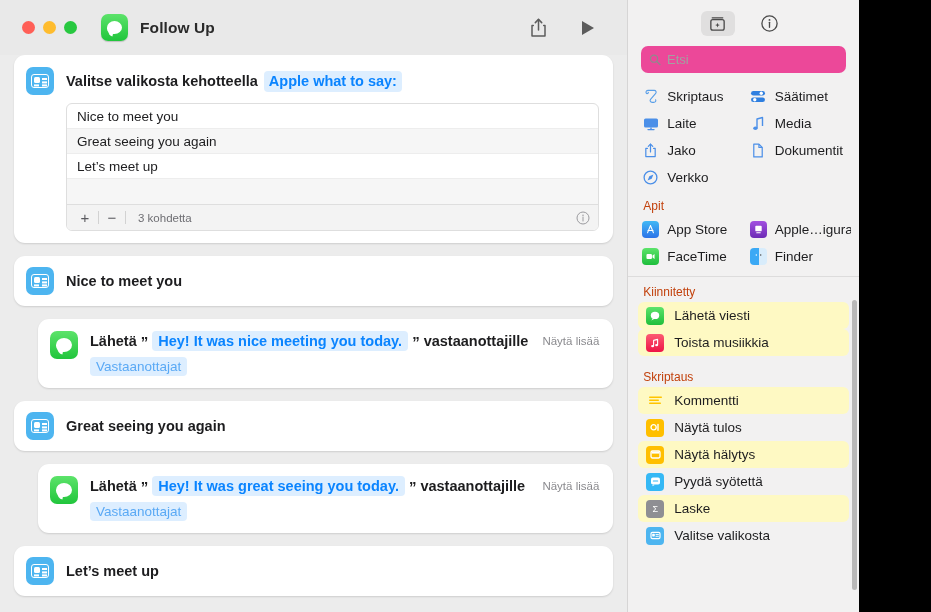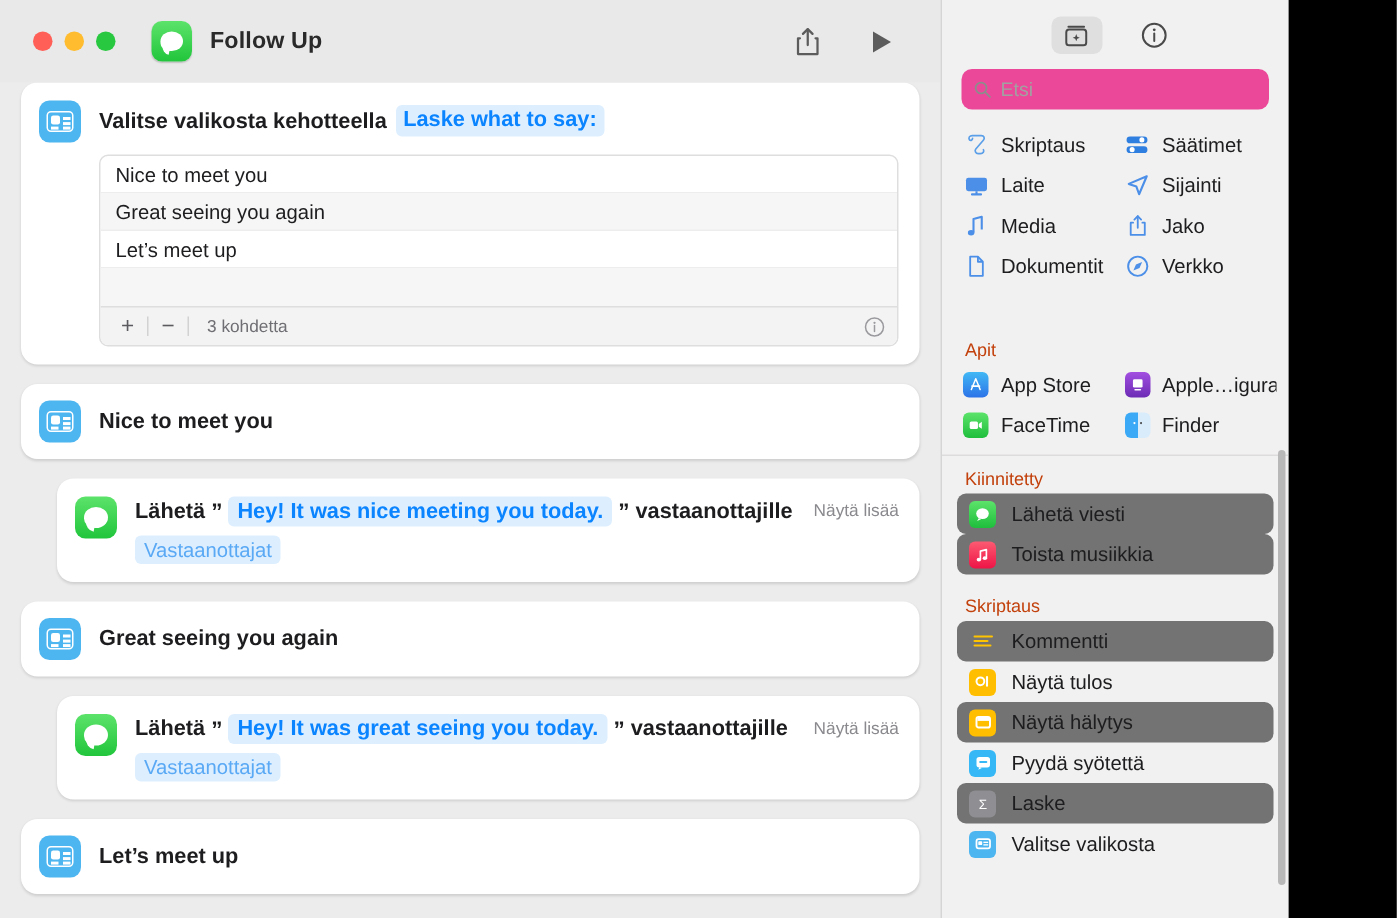--- a/index.html
+++ b/index.html
@@ -335,21 +335,21 @@
   .act-list { padding: 0 10px; }
   .act-row {
     display:flex; align-items:center; gap: 10px;
     height: 27px;
     padding: 0 8px;
     border-radius: 6px;
     font-size: 13.5px;
     color: #1d1d1f;
     white-space: nowrap;
   }
-  .act-row.zebra { background: #737373; }
+  .act-row.zebra { background: #fef9c3; }
   .mini-ico {
     width: 18px; height: 18px; flex: 0 0 18px;
     border-radius: 4px;
     display:flex; align-items:center; justify-content:center;
   }
   .scroll-thumb {
     position: absolute;
     right: 2px;
     width: 5px;
     background: #b9b8b8;
@@ -390,21 +390,21 @@
     </div>
 
     <div class="canvas">
 
       <div class="card menu-card">
         <div class="row">
           <div class="act-icon blue">
             <span class="menu-glyph"></span>
           </div>
           <div>
-            <span class="act-title">Valitse valikosta kehotteella</span><span class="token">Laske what to say:</span>
+            <span class="act-title">Valitse valikosta kehotteella</span><span class="token">Apple what to say:</span>
           </div>
         </div>
 
         <div class="list-box">
           <div class="list-row">Nice to meet you</div>
           <div class="list-row alt">Great seeing you again</div>
           <div class="list-row">Let’s meet up</div>
           <div class="list-row alt empty">&nbsp;</div>
           <div class="list-footer">
             <span class="lf-btn">+</span>
@@ -553,28 +553,20 @@
               <rect x="1" y="1.5" width="14" height="9" rx="1.6" fill="#4b8fe8"></rect>
               <path d="M5 12.6 L11 12.6" stroke="#4b8fe8" stroke-width="1.4" stroke-linecap="round"></path>
               <path d="M8 10.5 L8 12.6" stroke="#4b8fe8" stroke-width="1.4"></path>
             </svg>
           </span>
           <span>Laite</span>
         </div>
 
         <div class="cat-item">
           <span class="cat-ico">
-            <svg width="15" height="15" viewBox="0 0 15 15">
-              <path d="M13.5 1.5 L1.5 6.6 L6.6 8.4 L8.4 13.5 Z" fill="none" stroke="#4b8fe8" stroke-width="1.4" stroke-linejoin="round"></path>
-            </svg>
-          </span>
-          <span>Sijainti</span>
-        </div>
-        <div class="cat-item">
-          <span class="cat-ico">
             <svg width="11" height="15" viewBox="0 0 11 15">
               <path d="M4 12 L4 3 L9.5 1.5 L9.5 10" fill="none" stroke="#4b8fe8" stroke-width="1.4" stroke-linejoin="round"></path>
               <ellipse cx="2.4" cy="12.2" rx="2.2" ry="1.8" fill="#4b8fe8"></ellipse>
             </svg>
           </span>
           <span>Media</span>
         </div>
 
         <div class="cat-item">
           <span class="cat-ico">

